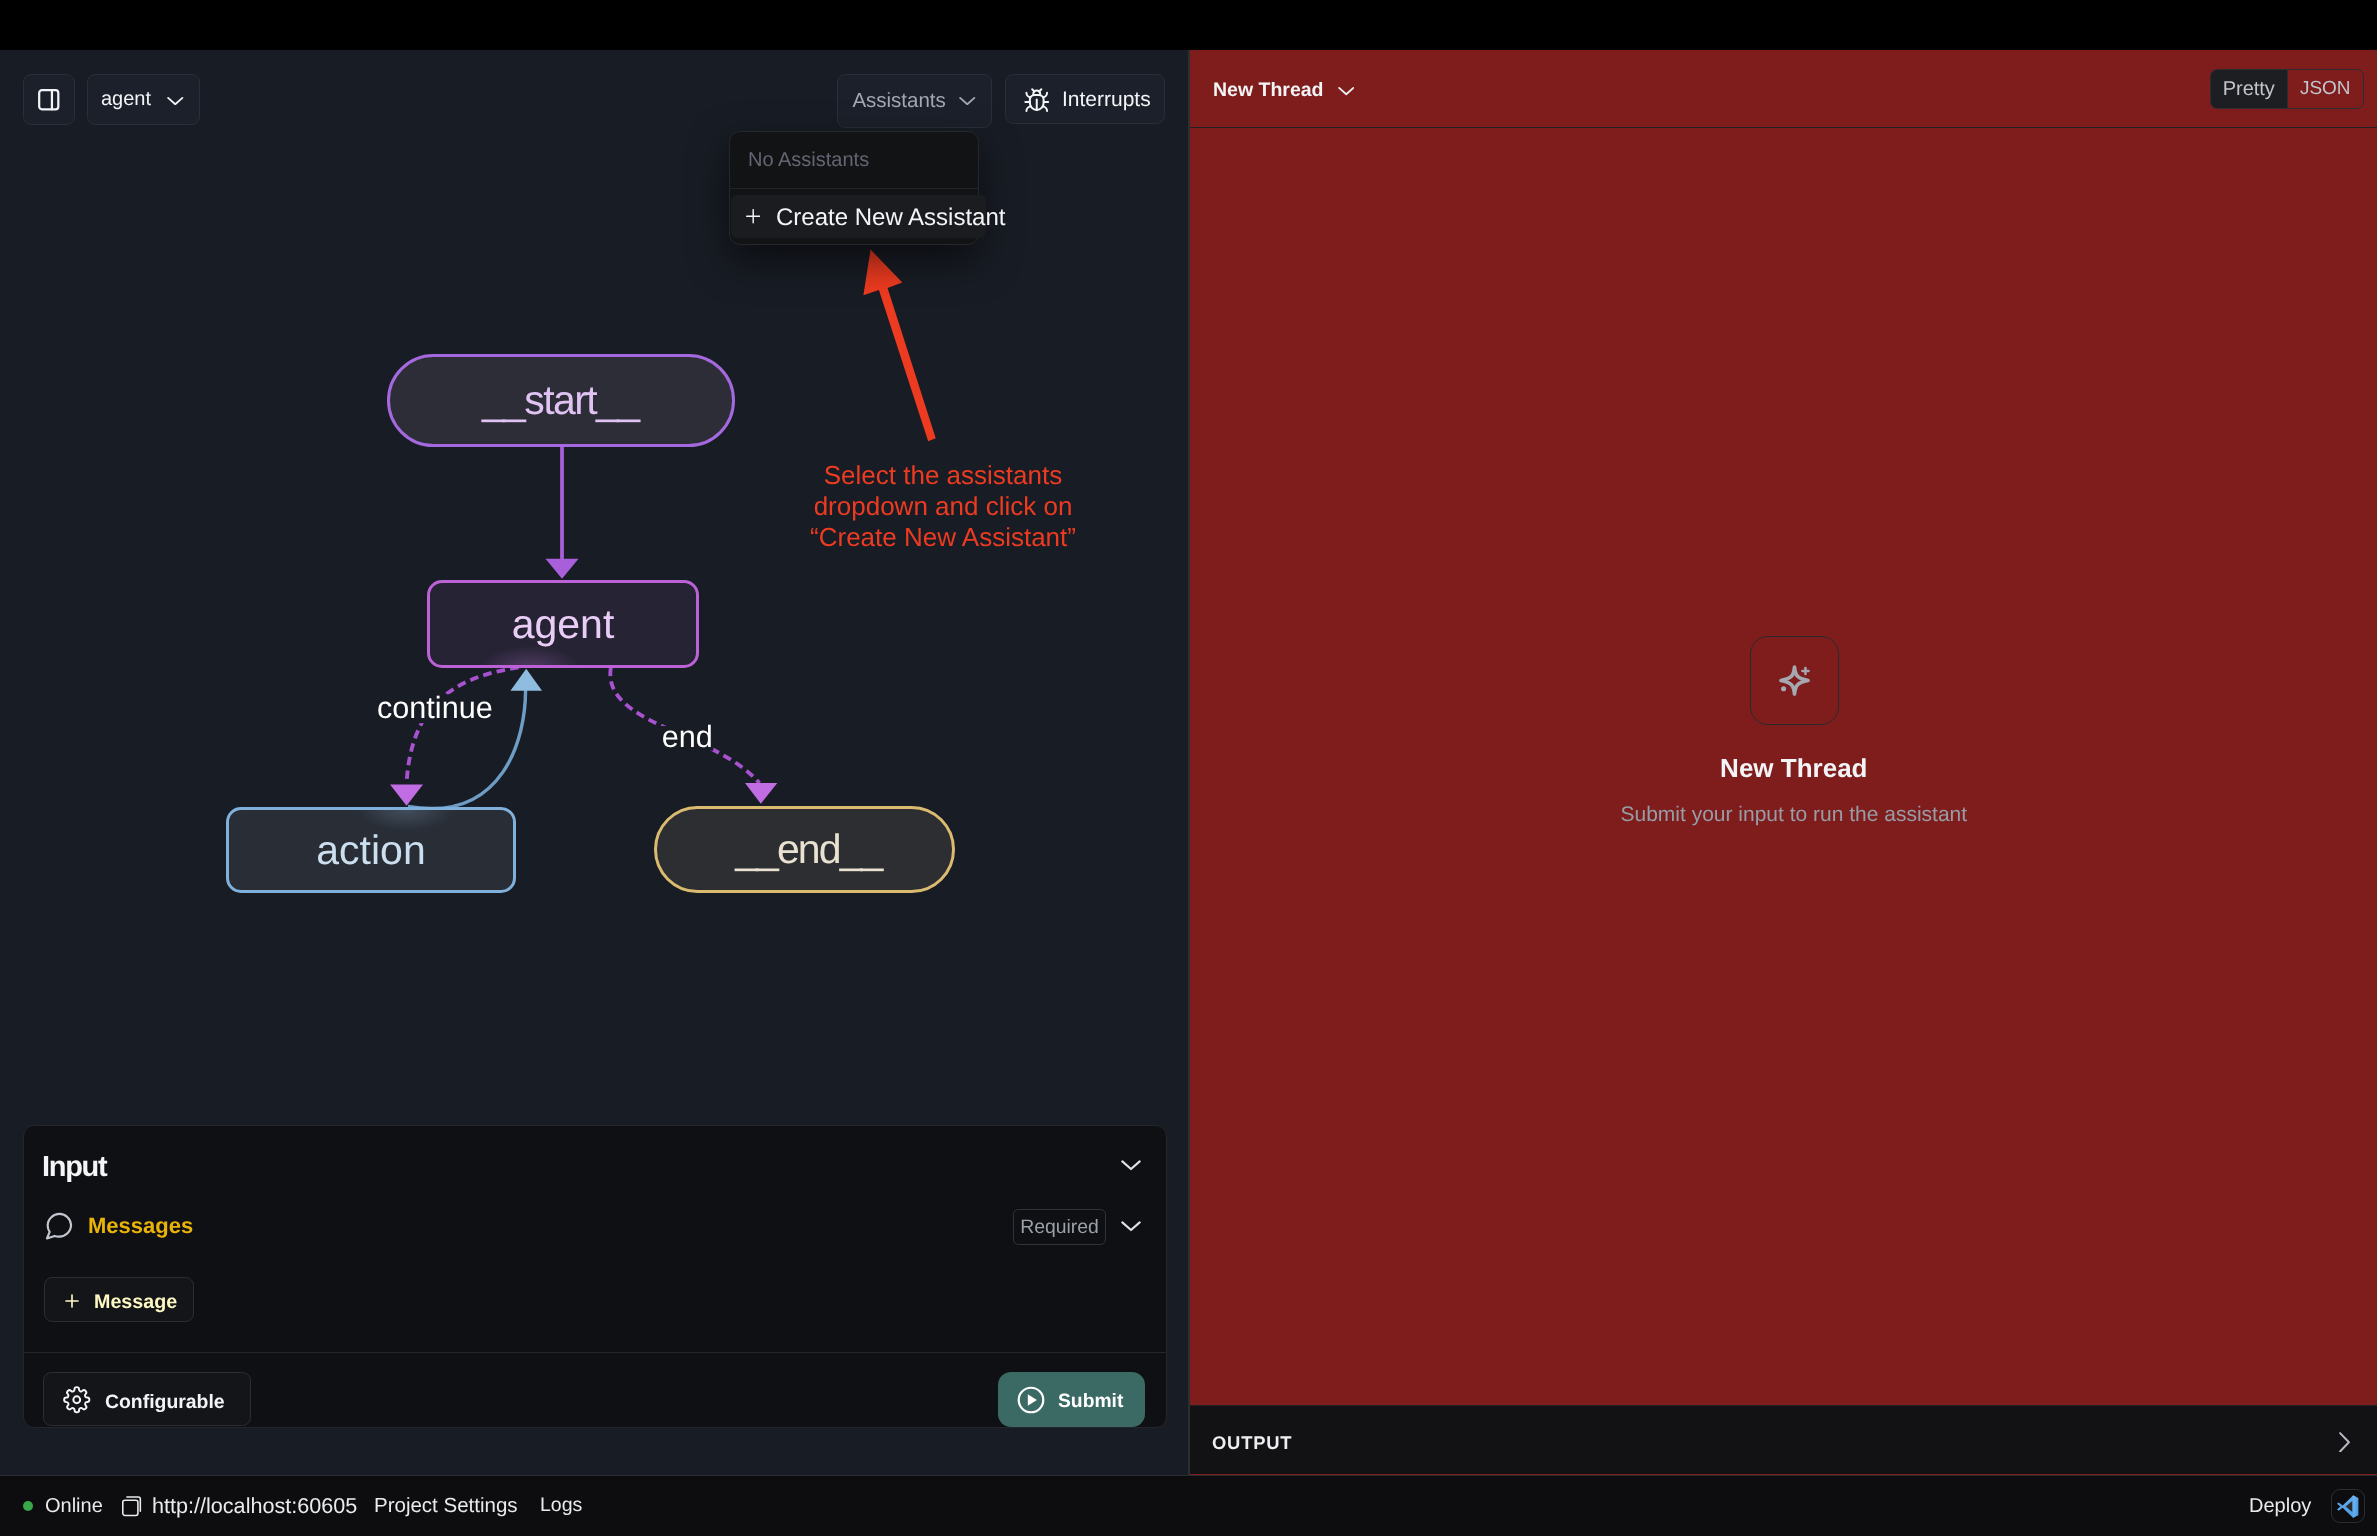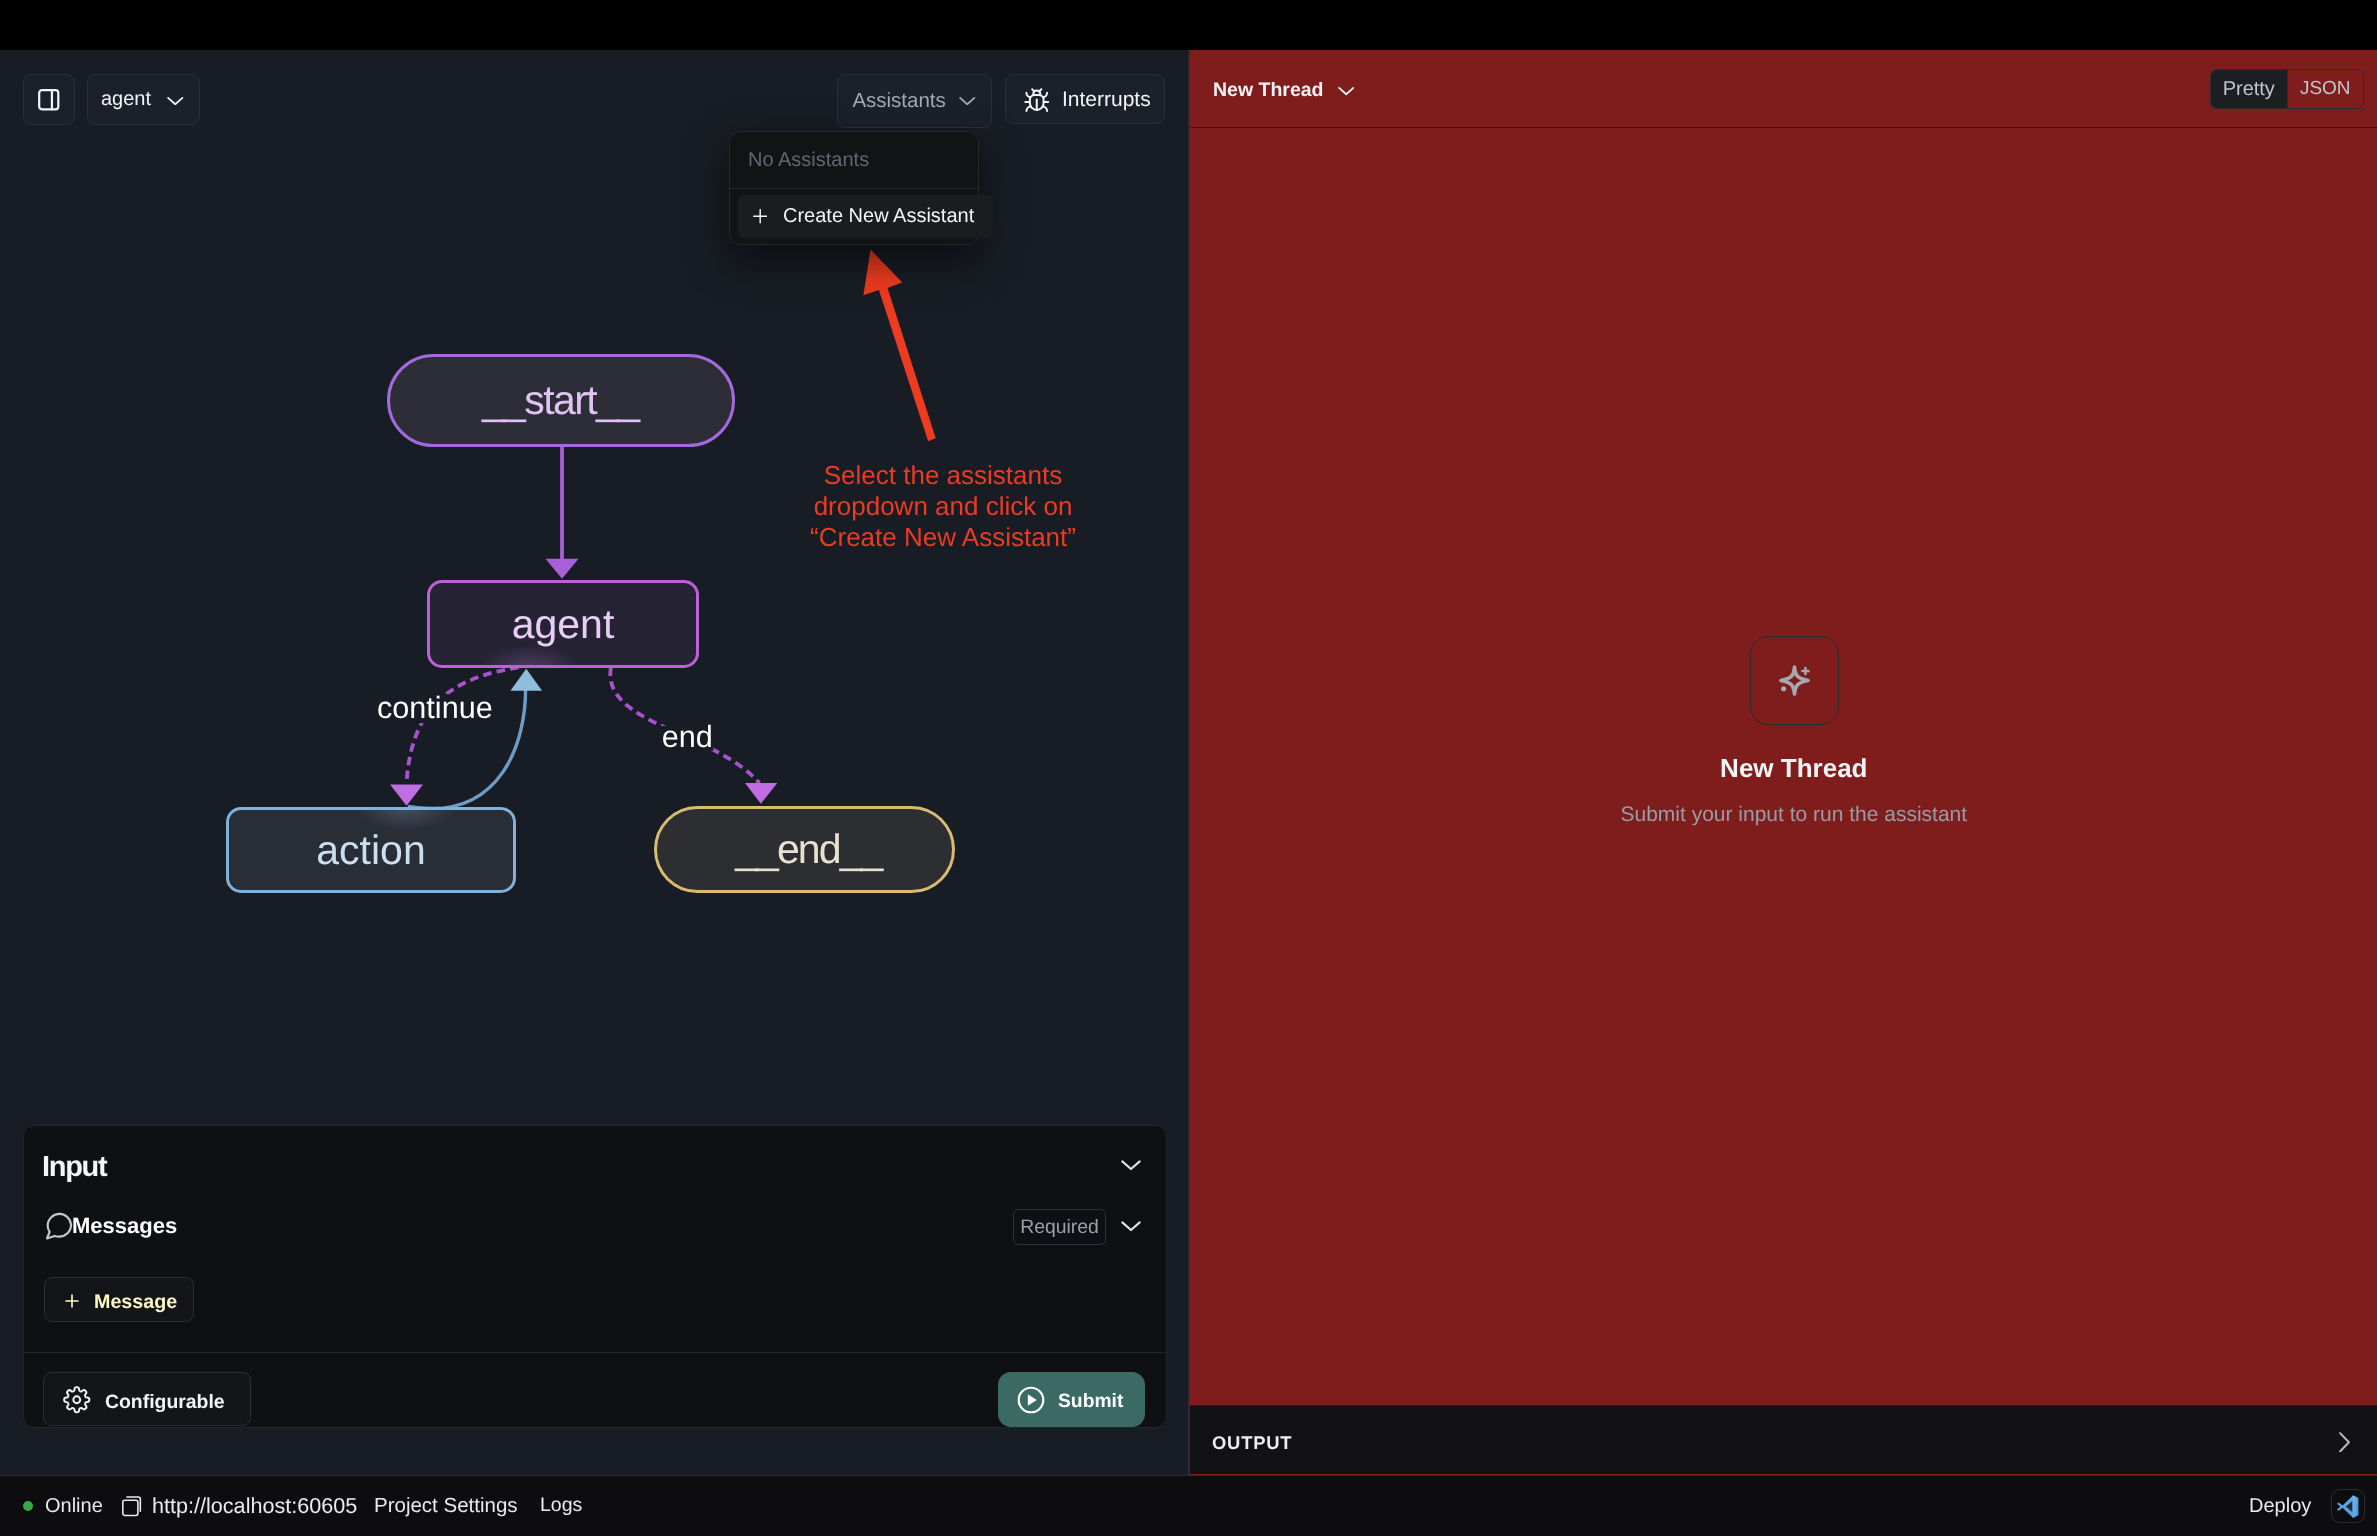--- a/index.html
+++ b/index.html
@@ -41,22 +41,22 @@
     position:absolute; left:729px; top:81px; width:250px; height:114px;
     background:#121315; border:0.7px solid #26272c; border-radius:11px;
     box-shadow: 0 15px 39px rgba(0,0,0,.55);
     padding-left: 20px;
   }
   #assistants-menu .empty {
     position:absolute; left:18px; top:18px; font-size:20px; color:#636672; line-height:1;
   }
   #assistants-menu .sep { position:absolute; left:0; top:56px; width:100%; height:0.7px; background:#232429; }
   #assistants-menu .create {
-    position:absolute; left:8px; top:63px; width:255px; height:43px; border-radius:6.2px; background:#1b1c20;
-    display:flex; align-items:center; font-size:20px; color:#f4f5f7; white-space:nowrap;
+    position:absolute; left:1px; top:63px; width:255px; height:43px; border-radius:6.2px; background:#1b1c20;
+    display:flex; align-items:center; font-size:24px; color:#f4f5f7; white-space:nowrap;
   }
   #assistants-menu .create svg { position:absolute; left:15px; top:14.4px; }
   #assistants-menu .create span { position:absolute; left:45px; top:11px; line-height:1; }
 
   
   .canvas { position:absolute; left:0; top:0; width:1188px; height:1101px; overflow:visible; }
   .edge-label { font-family:"Liberation Sans", sans-serif; font-size:44.5px; fill:#ffffff; }
   .node {
     position:absolute; display:flex; align-items:center; justify-content:center;
     font-size:41px; white-space:nowrap;
@@ -76,21 +76,21 @@
   }
 
   
   .input-panel {
     position:absolute; left:23.4px; top:1125px; width:1144px; height:303px;
     background:#0f1013; border:0.7px solid #25262b; border-radius:11px;
   }
   .ip-title { position:absolute; left:42px; top:1153px; font-size:29px; font-weight:bold; color:#f4f5f7; line-height:1; letter-spacing:-1.3px; }
   .ip-collapse { position:absolute; left:1121px; top:1159px; width:20px; height:11.7px; background:none; border:none; color:#dfe1e6; display:flex; align-items:center; justify-content:center; padding:0; }
   .ip-msg-icon { position:absolute; left:42px; top:1209px; color:#c2c6cf; }
-  .ip-msg-label { position:absolute; left:72px; top:1215px; font-size:22px; font-weight:bold; color:#ffffff; line-height:1; }
+  .ip-msg-label { position:absolute; left:88px; top:1215px; font-size:22px; font-weight:bold; color:#eab308; line-height:1; }
   .ip-required {
     position:absolute; left:1013px; top:1209px; width:93px; height:36px;
     border:0.7px solid #32333a; border-radius:5.5px; color:#9ba0aa; font-size:19.4px;
     display:flex; align-items:center; justify-content:center;
   }
   .ip-row-chev { position:absolute; left:1121px; top:1220px; width:20px; height:11.7px; background:none; border:none; color:#dfe1e6; display:flex; align-items:center; justify-content:center; padding:0; }
   .ip-add {
     position:absolute; left:44px; top:1277px; width:150px; height:45px;
     border:0.7px solid #2c2e34; border-radius:8.3px; background:#141519;
     color:#fef9c3; font-size:19.7px; font-weight:bold;

